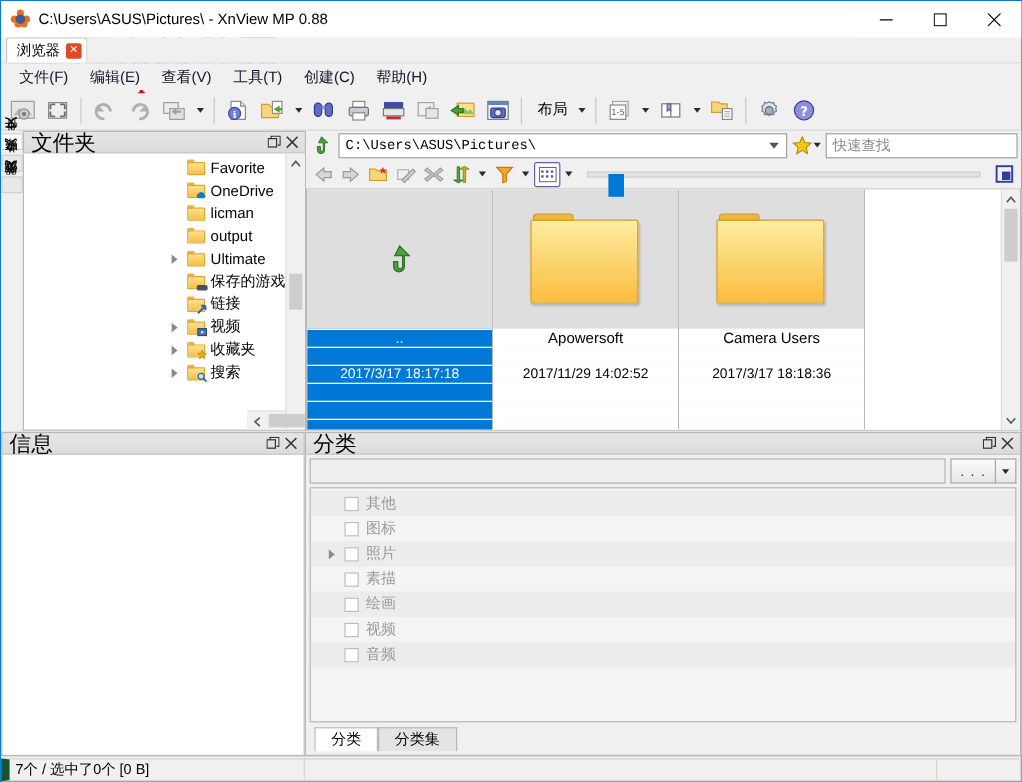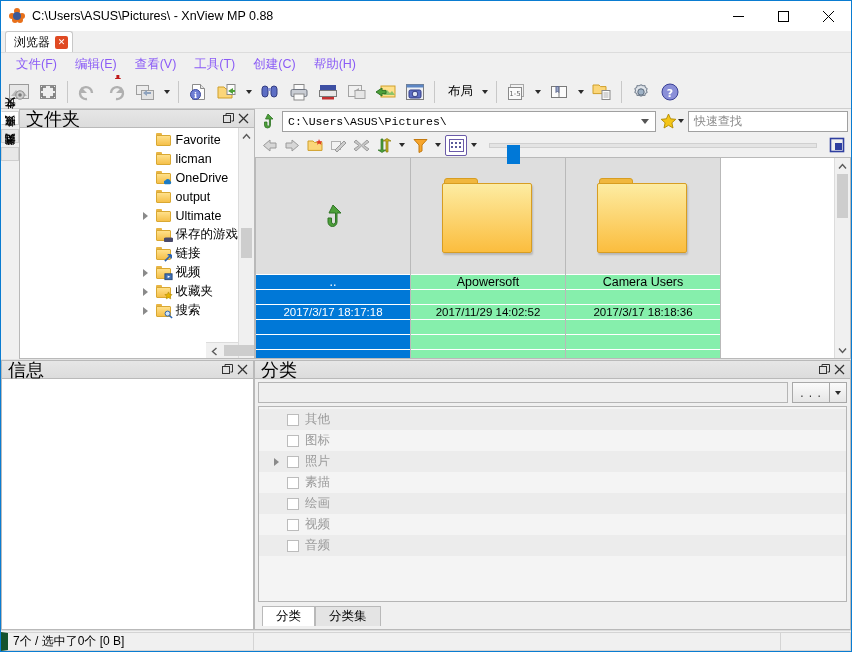--- a/index.html
+++ b/index.html
@@ -63,21 +63,21 @@
     border-radius: 2px; font-family: "DejaVu Sans", sans-serif;
   }
 
   
   .menubar {
     height: 22px; flex: 0 0 22px; background: #f0f0f0;
     display: flex; align-items: center; padding-left: 6px;
     position: relative; z-index: 4;
   }
   .menu-item {
-    padding: 2px 9px; font-size: 12.5px; color: #8b5cf6; white-space: nowrap;
+    padding: 2px 9px; font-size: 12.5px; color: #0f172a; white-space: nowrap;
   }
 
   
   .toolbar {
     height: 34px; flex: 0 0 34px; background: #f0f0f0;
     border-bottom: 1px solid #cfcfcf;
     display: flex; align-items: center; padding-left: 4px; gap: 1px;
   }
   .tb-btn {
     width: 28px; height: 28px; display: flex; align-items: center; justify-content: center;
@@ -178,21 +178,21 @@
   .thumb-cell {
     width: 155px; flex: 0 0 155px; background: #dedede; border-right: 1px solid #b9b9b9;
     display: flex; flex-direction: column;
   }
   .thumb-img { flex: 0 0 116px; display:flex; align-items:center; justify-content:center; }
   .bigfolder { width: 92px; height: 76px; position: relative; }
   .bigfolder .btab { position:absolute; left:2px; top:0; width:34px; height:7px; background:#f0b73e; border:1px solid #d79d22; border-radius:3px 3px 0 0; }
   .bigfolder .bbody { position:absolute; left:0; top:5px; width:90px; height:70px; background:linear-gradient(#fdeca2,#fbbd3e); border:1px solid #d79d22; border-radius:2px; box-shadow:1px 2px 2px rgba(0,0,0,.18); }
   .thumb-rows { flex: 1 1 auto; display: flex; flex-direction: column; }
   .t-row { height: 15px; border-top:1px solid #ffffff; display:flex; align-items:center; justify-content:center;
-           font-size:11.5px; color:#000; background:#86efac; white-space:nowrap; overflow:hidden; }
+           font-size:11.5px; color:#000; background:#ffffff; white-space:nowrap; overflow:hidden; }
   .t-row.name { font-size:12.5px; }
   .thumb-cell.selected .t-row { background:#0078d7; color:#fff; }
   .thumb-cell.selected .thumb-img { background:#dedede; }
 
   
   .info-panel { width: 253px; flex: 0 0 253px; text-align: center; }
   .cat-panel { flex: 1 1 auto; min-width:0; }
   .prev-panel { width: 282px; flex: 0 0 282px; }
   .cat-body { background:#f0f0f0; display:flex; flex-direction:column; padding: 3px; gap:3px; }
   .cat-search-row { display:flex; gap:4px; align-items:center; flex: 0 0 21px; }
@@ -483,35 +483,35 @@
                     </span>
                   <span>Favorite</span>
                 </div>
                 <div class="tree-row">
                   <span class="expander empty">
                       <i class="chev"></i>
                     </span>
                   <span class="ficon">
                       <i class="tab"></i>
                       <i class="bdy"></i>
-                    </span>
-                  <span>licman</span>
-                </div>
-                <div class="tree-row">
-                  <span class="expander empty">
-                      <i class="chev"></i>
-                    </span>
-                  <span class="ficon">
-                      <i class="tab"></i>
-                      <i class="bdy"></i>
                     <svg class="ov" viewBox="0 0 10 10">
                         <path d="M1 8 a2.2 2.2 0 0 1 0.4-4.2 a3 3 0 0 1 5.6 0.6 a2 2 0 0 1 -0.3 3.6z" fill="#1b7ac4"></path>
                       </svg>
                   </span>
                   <span>OneDrive</span>
+                </div>
+                <div class="tree-row">
+                  <span class="expander empty">
+                      <i class="chev"></i>
+                    </span>
+                  <span class="ficon">
+                      <i class="tab"></i>
+                      <i class="bdy"></i>
+                    </span>
+                  <span>licman</span>
                 </div>
                 <div class="tree-row">
                   <span class="expander empty">
                       <i class="chev"></i>
                     </span>
                   <span class="ficon">
                       <i class="tab"></i>
                       <i class="bdy"></i>
                     </span>
                   <span>output</span>

